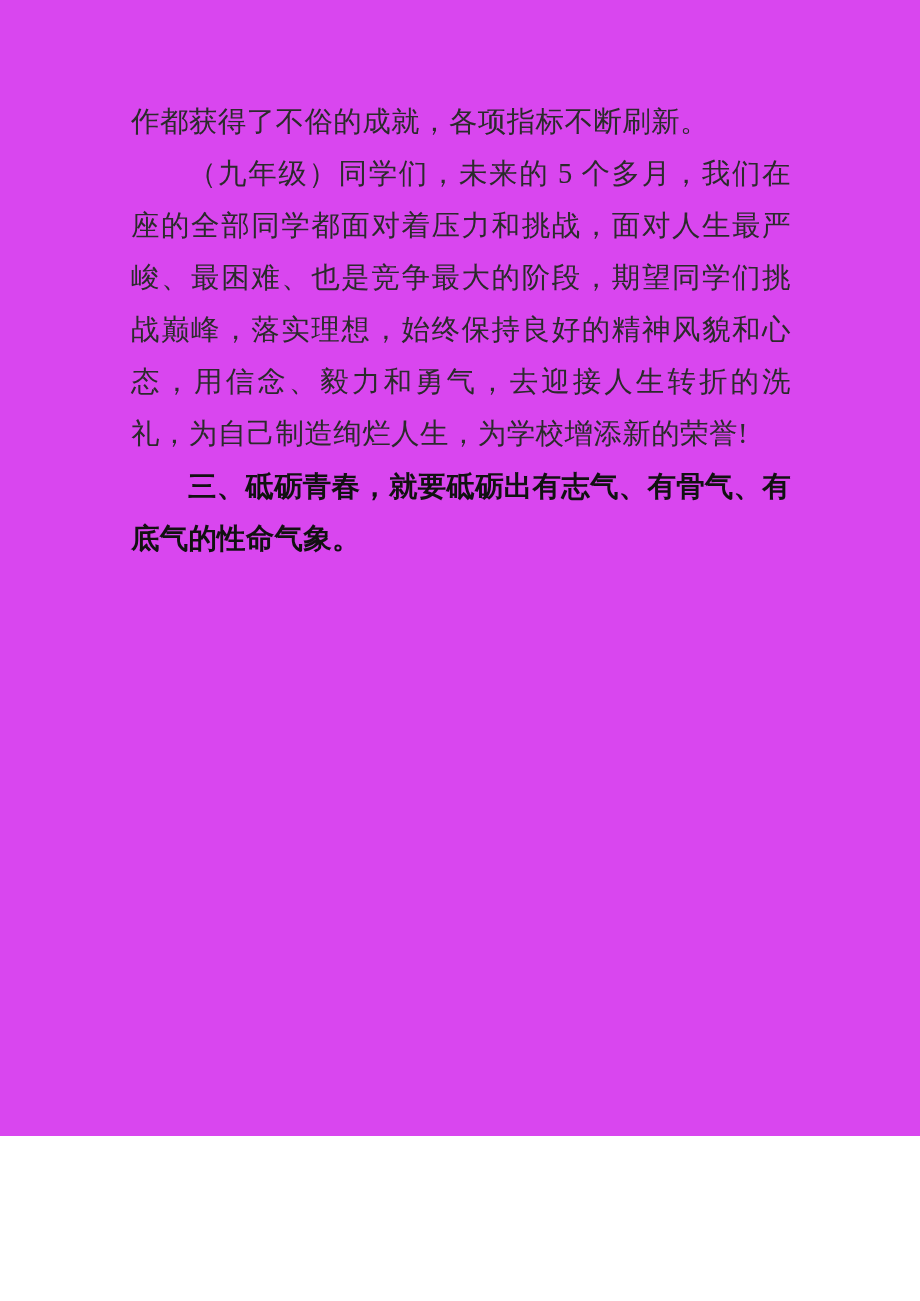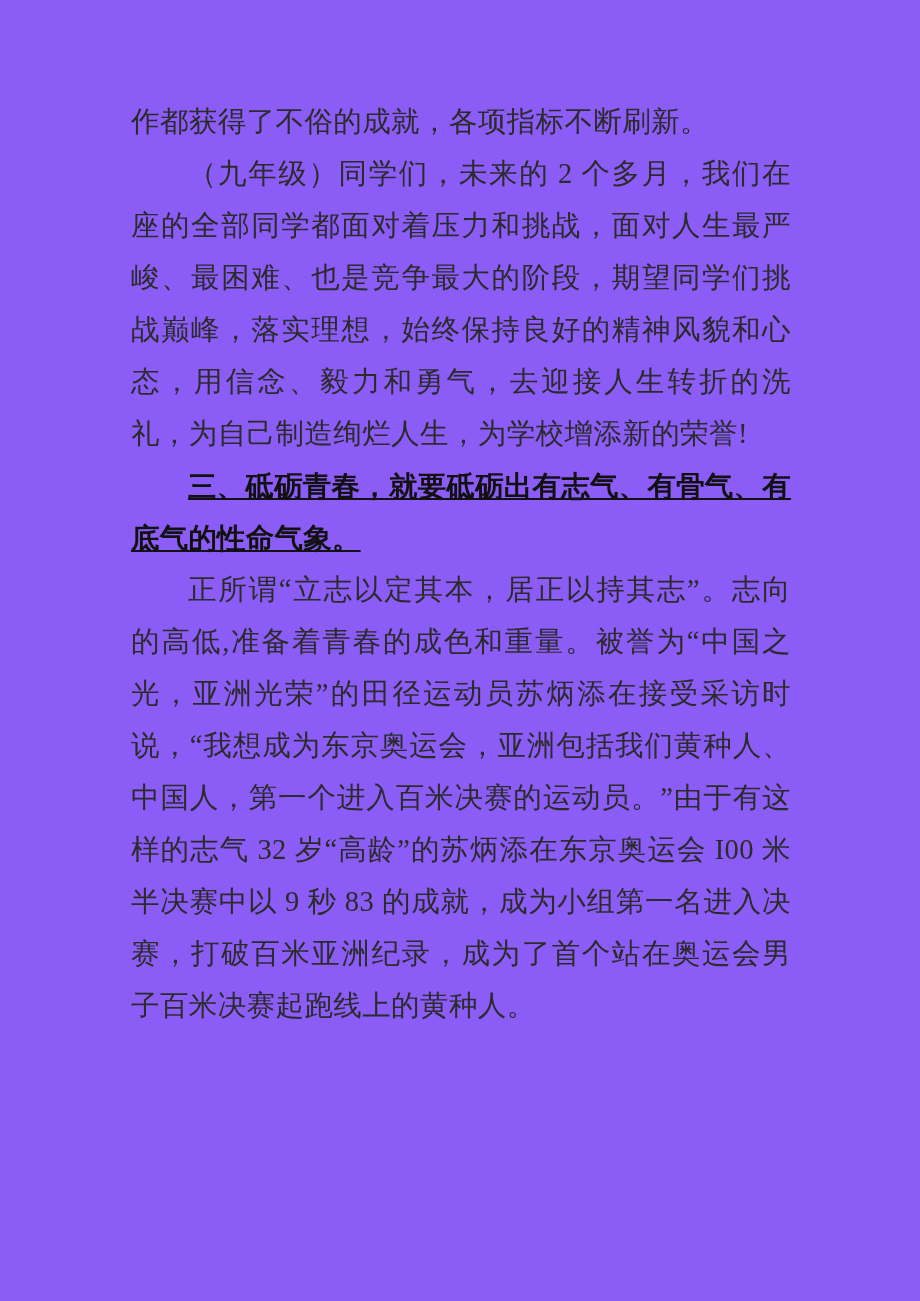--- a/index.html
+++ b/index.html
@@ -4,22 +4,22 @@
 <title>document</title>
 <style>
   html, body {
     margin: 0;
     padding: 0;
     background: #ffffff;
   }
   .page {
     position: relative;
     width: 920px;
-    height: 1301px;
-    background: #8b5cf6;
+    height: 1136px;
+    background: #d946ef;
     overflow: hidden;
     box-sizing: border-box;
   }
   .content {
     position: absolute;
     left: 131px;
     top: 96px;
     width: 660px;
   }
   
@@ -45,40 +45,38 @@
     font-family: "Liberation Sans", "DejaVu Sans", sans-serif;
     font-size: 28.5px;
     line-height: 52px;
     color: #111111;
     font-weight: 700;
     text-align: justify;
     text-justify: inter-character;
     text-align-last: left;
     text-indent: 2em;
     letter-spacing: 0.2px;
-    text-decoration: underline;
   }
   
   .blankline {
     height: 52px;
     line-height: 52px;
     font-size: 28.5px;
   }
 </style>
 </head>
 <body>
 
 <div class="page">
   <div class="content">
 
     <p class="para">作都获得了不俗的成就，各项指标不断刷新。</p>
 
 
-    <p class="para indent">（九年级）同学们，未来的 2 个多月，我们在座的全部同学都面对着压力和挑战，面对人生最严峻、最困难、也是竞争最大的阶段，期望同学们挑战巅峰，落实理想，始终保持良好的精神风貌和心态，用信念、毅力和勇气，去迎接人生转折的洗礼，为自己制造绚烂人生，为学校增添新的荣誉!</p>
+    <p class="para indent">（九年级）同学们，未来的 5 个多月，我们在座的全部同学都面对着压力和挑战，面对人生最严峻、最困难、也是竞争最大的阶段，期望同学们挑战巅峰，落实理想，始终保持良好的精神风貌和心态，用信念、毅力和勇气，去迎接人生转折的洗礼，为自己制造绚烂人生，为学校增添新的荣誉!</p>
 
     <p class="heading">三、砥砺青春，就要砥砺出有志气、有骨气、有底气的性命气象。</p>
 
-    <p class="para indent">正所谓“立志以定其本，居正以持其志”。志向的高低,准备着青春的成色和重量。被誉为“中国之光，亚洲光荣”的田径运动员苏炳添在接受采访时说，“我想成为东京奥运会，亚洲包括我们黄种人、中国人，第一个进入百米决赛的运动员。”由于有这样的志气 32 岁“高龄”的苏炳添在东京奥运会 I00 米半决赛中以 9 秒 83 的成就，成为小组第一名进入决赛，打破百米亚洲纪录，成为了首个站在奥运会男子百米决赛起跑线上的黄种人。</p>
 
     <div class="blankline"></div>
 
   </div>
 </div>
 
 </body></html>

